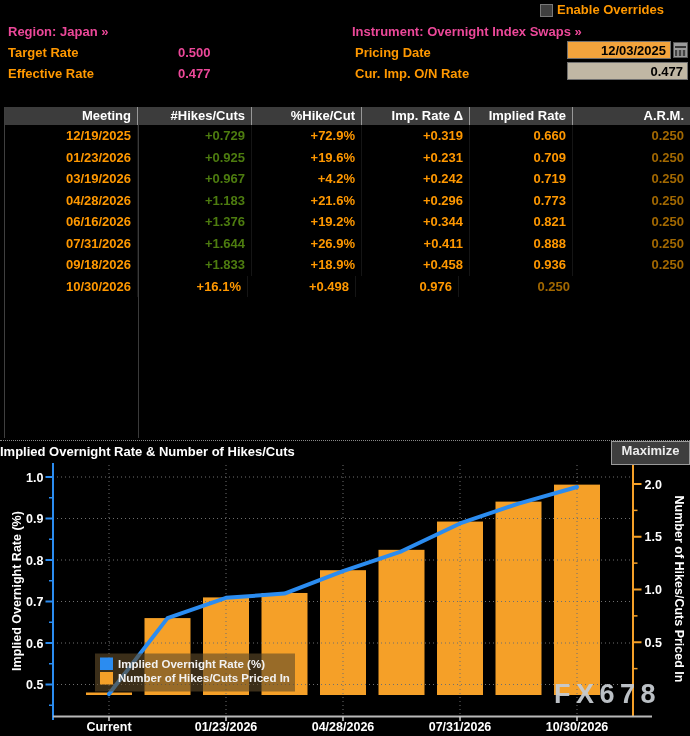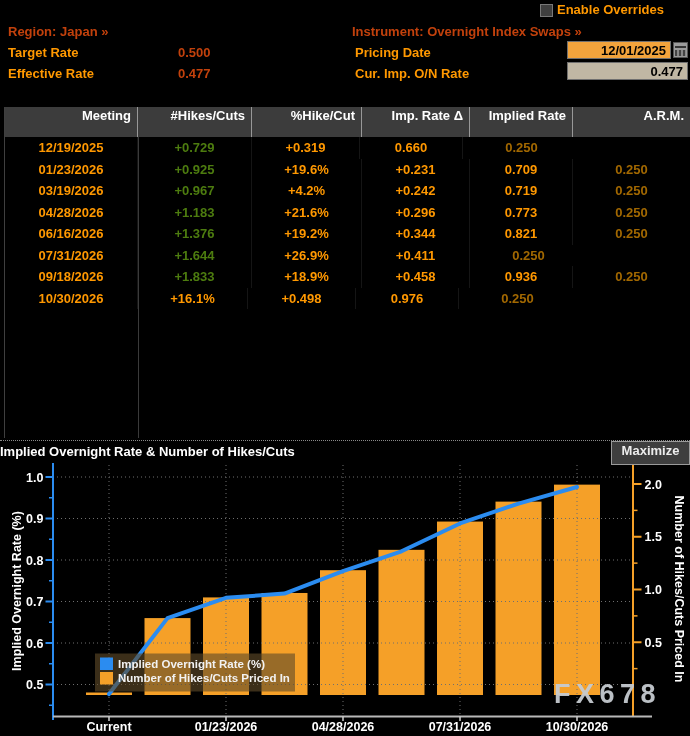--- a/index.html
+++ b/index.html
@@ -1,38 +1,38 @@
 <!DOCTYPE html>
 <html><head>
 <meta charset="utf-8">
 <style>
   html,body{margin:0;padding:0;background:#000;}
   #screen{position:relative;width:690px;height:736px;background:#000;overflow:hidden;
           font-family:"Liberation Sans",sans-serif;font-weight:bold;font-size:13px;color:#fff;}
   .abs{position:absolute;white-space:nowrap;}
   .orange{color:#ff9800;}
-  .white{color:#c2410c;}
+  .white{color:#ec4899;}
   
   #ovr-box{left:540px;top:4px;width:11px;height:11px;background:#3f3f3f;border:1px solid #777;}
   #ovr-label{left:557px;top:2px;color:#ff9800;}
   .fld-input{position:absolute;height:18px;line-height:18px;text-align:right;color:#000;
              padding:0 4px;border:1px solid #6f6f6f;box-sizing:border-box;}
   #pricing-input{left:567px;top:41px;width:104px;background:#f2a33c;}
   #curimp-input{left:567px;top:62px;width:121px;background:#c0b7a4;}
   #cal-icon{left:673px;top:42px;width:15px;height:16px;background:#9a9a9a;border:1px solid #555;box-sizing:border-box;}
   #cal-icon:before{content:"";position:absolute;left:1px;right:1px;top:3px;height:2px;background:#333;}
   #cal-icon:after{content:"";position:absolute;left:1px;right:1px;top:7px;bottom:1px;
                   background:repeating-linear-gradient(90deg,#444 0 2px,#888 2px 4px);}
   
   #rate-table{left:4px;top:107px;width:686px;height:331px;border-left:1px solid #3f3f3f;}
-  #tbl-head{display:flex;height:30px;line-height:18px;background:#3c3c3c;}
+  #tbl-head{display:flex;height:18px;line-height:18px;background:#3c3c3c;}
   .th{box-sizing:border-box;text-align:right;padding-right:6px;border-right:1px solid #989898;color:#fff;}
   .th:last-child{border-right:none;}
   .tr{display:flex;height:21.5px;line-height:21.5px;}
-  .td{box-sizing:border-box;text-align:center;border-right:1px solid #151515;}
+  .td{box-sizing:border-box;text-align:right;padding-right:6px;border-right:1px solid #151515;}
   .td:last-child{border-right:none;}
   .c0{width:133px;}.c1{width:114px;}.c2{width:110px;}.c3{width:108px;}.c4{width:103px;}.c5{width:117px;}
   .td.c0{color:#ff9800;}.td.c1{color:#4d7c0f;}.td.c2,.td.c3,.td.c4{color:#ff9800;}.td.c5{color:#a26800;}
   #col-sep{position:absolute;left:133px;top:18px;bottom:0;width:1px;background:#3a3a3a;}
   #chart-sep{left:0;top:440px;width:690px;height:0;border-top:1px dotted #8a8a8a;}
   
   #chart-title{left:0;top:444px;color:#fff;text-align:center;}
   #maximize-btn{left:611px;top:441px;width:79px;height:24px;background:#3e3e3e;color:#ececec;
                 border:1px solid #9a9a9a;box-sizing:border-box;text-align:center;line-height:17px;cursor:default;}
   #chart-svg{position:absolute;left:0;top:462px;}
@@ -54,39 +54,40 @@
     <span class="white">Instrument:</span>
     <span class="white">Overnight Index Swaps »</span>
   </div>
 
   <div class="abs orange" style="left:8px;top:45px;">Target Rate</div>
   <div class="abs white" style="left:178px;top:45px;">0.500</div>
   <div class="abs orange" style="left:8px;top:66px;">Effective Rate</div>
   <div class="abs white" style="left:178px;top:66px;">0.477</div>
 
   <div class="abs orange" style="left:355px;top:45px;">Pricing Date</div>
-  <div class="fld-input" id="pricing-input">12/01/2025</div>
+  <div class="fld-input" id="pricing-input">12/03/2025</div>
   <div class="abs" id="cal-icon"></div>
 
   <div class="abs orange" style="left:355px;top:66px;">Cur. Imp. O/N Rate</div>
   <div class="fld-input" id="curimp-input">0.477</div>
 
   <div class="abs" id="rate-table">
     <div id="tbl-head">
         <div class="th c0">Meeting</div>
         <div class="th c1">#Hikes/Cuts</div>
         <div class="th c2">%Hike/Cut</div>
         <div class="th c3">Imp. Rate Δ</div>
         <div class="th c4">Implied Rate</div>
         <div class="th c5">A.R.M.</div>
       </div>
     <div id="tbl-body">
         <div class="tr">
           <div class="td c0">12/19/2025</div>
           <div class="td c1">+0.729</div>
+          <div class="td c2">+72.9%</div>
           <div class="td c3">+0.319</div>
           <div class="td c4">0.660</div>
           <div class="td c5">0.250</div>
         </div>
         <div class="tr">
           <div class="td c0">01/23/2026</div>
           <div class="td c1">+0.925</div>
           <div class="td c2">+19.6%</div>
           <div class="td c3">+0.231</div>
           <div class="td c4">0.709</div>
@@ -114,20 +115,21 @@
           <div class="td c2">+19.2%</div>
           <div class="td c3">+0.344</div>
           <div class="td c4">0.821</div>
           <div class="td c5">0.250</div>
         </div>
         <div class="tr">
           <div class="td c0">07/31/2026</div>
           <div class="td c1">+1.644</div>
           <div class="td c2">+26.9%</div>
           <div class="td c3">+0.411</div>
+          <div class="td c4">0.888</div>
           <div class="td c5">0.250</div>
         </div>
         <div class="tr">
           <div class="td c0">09/18/2026</div>
           <div class="td c1">+1.833</div>
           <div class="td c2">+18.9%</div>
           <div class="td c3">+0.458</div>
           <div class="td c4">0.936</div>
           <div class="td c5">0.250</div>
         </div>

